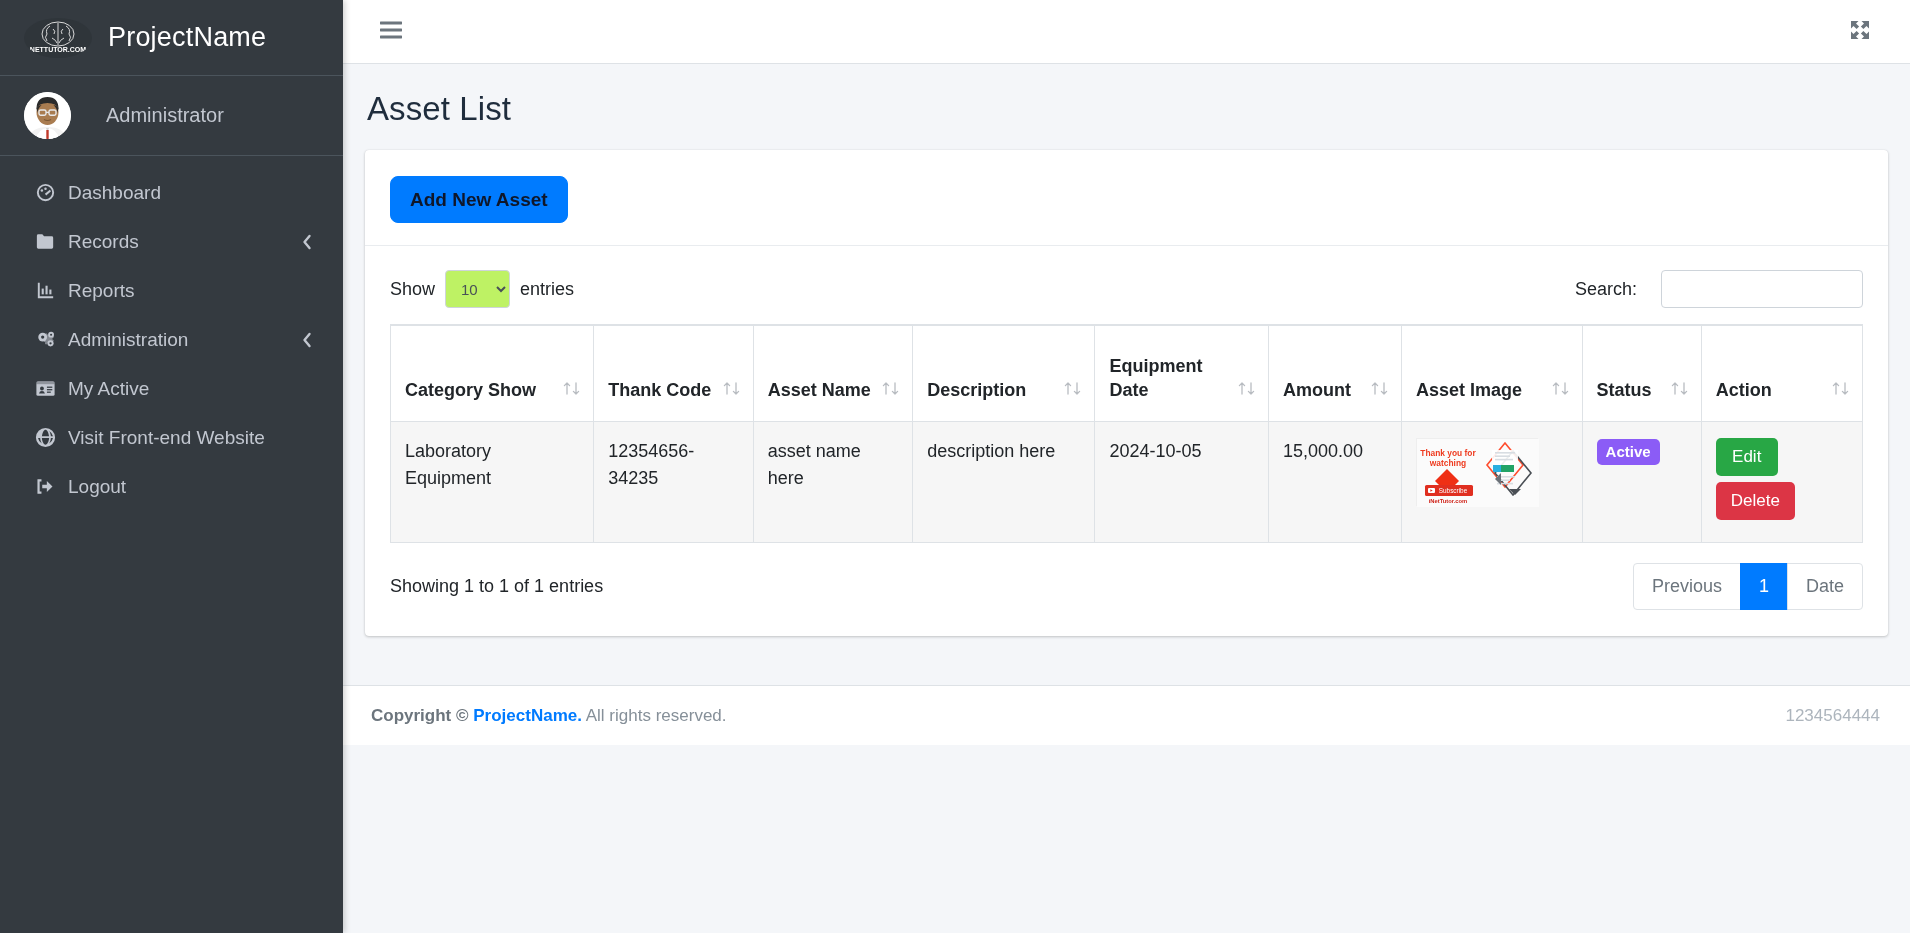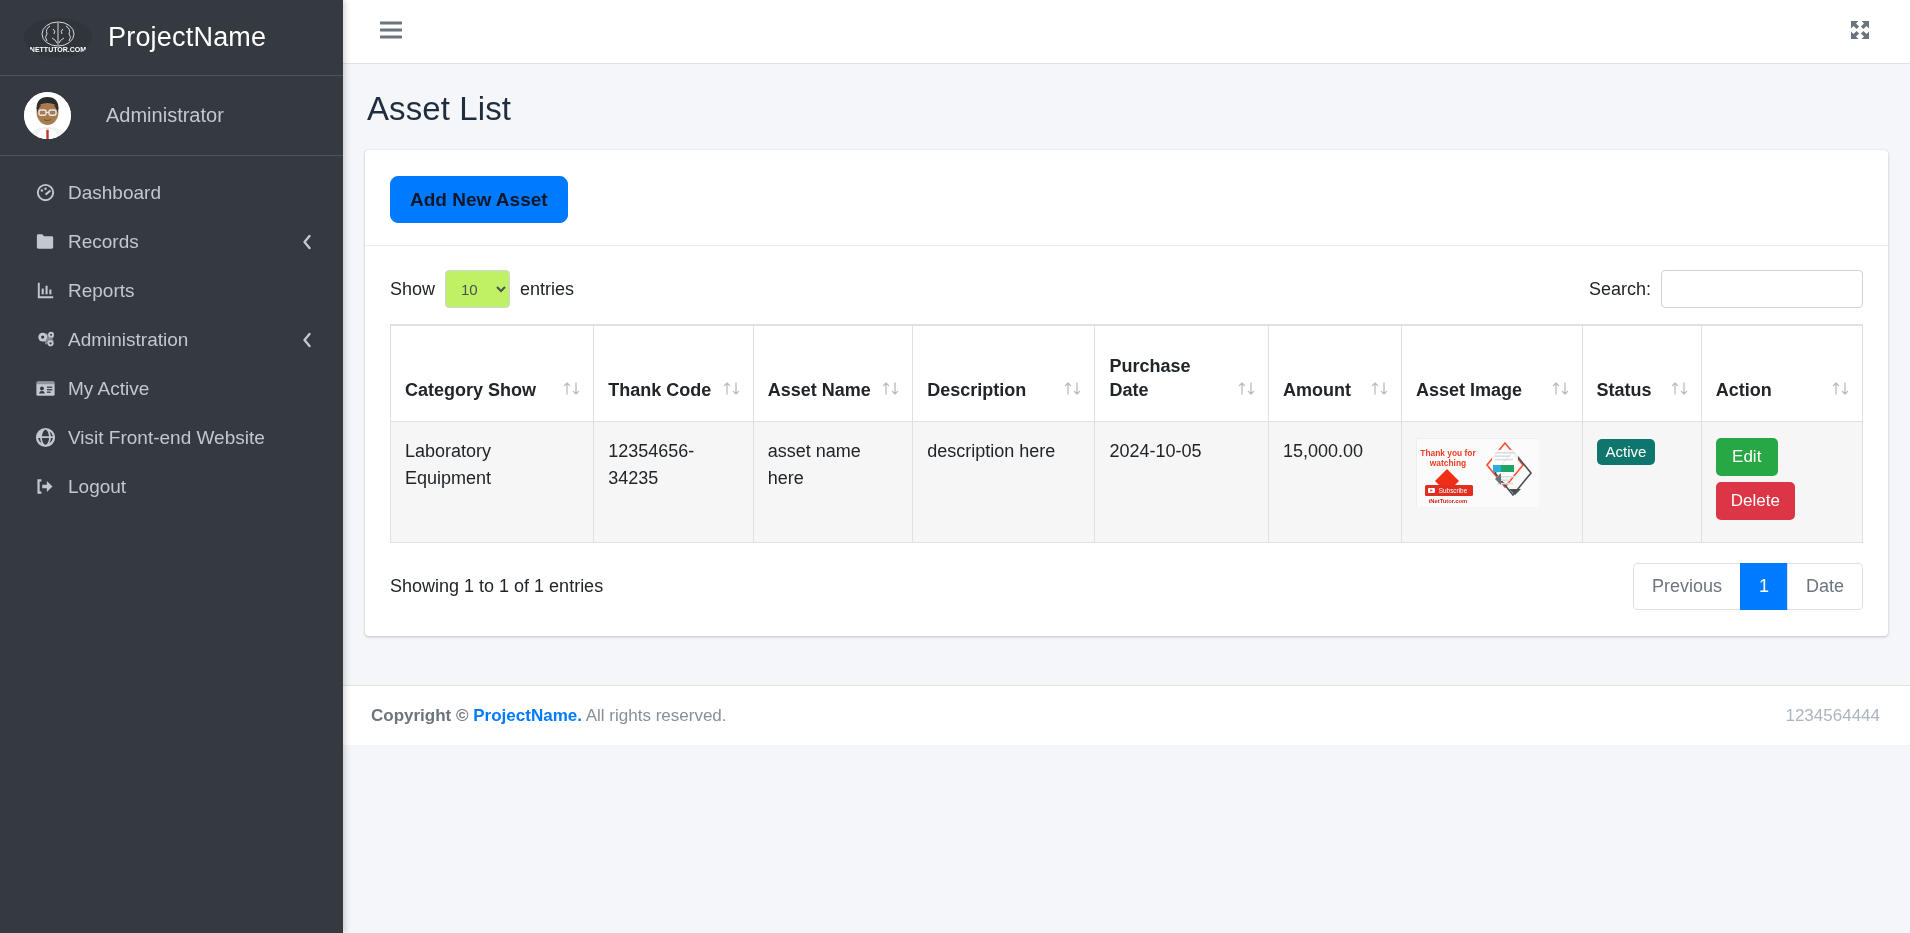--- a/index.html
+++ b/index.html
@@ -113,21 +113,21 @@
 
   .dt-top { display: flex; align-items: center; justify-content: space-between; padding: 6px 0 16px 0; }
   .dt-length { display: flex; align-items: center; gap: 10px; font-size: 18px; color: #212529; }
   .dt-select {
     font-family: "Liberation Sans", sans-serif;
     font-size: 15px; color: #495057;
     border: 1px solid #ced4da; border-radius: 4px;
     padding: 7px 6px 7px 11px; height: 38px;
     background: #bef264; min-width: 62px; cursor: pointer;
   }
-  .dt-filter { display: flex; align-items: center; gap: 10px; font-size: 18px; color: #212529; }
+  .dt-filter { display: flex; align-items: center; gap: 24px; font-size: 18px; color: #212529; }
   .dt-search {
     border: 1px solid #ced4da; border-radius: 4px;
     height: 38px; width: 202px; padding: 6px 10px;
     font-family: "Liberation Sans", sans-serif; font-size: 16px;
     color: #495057; background: #fff; outline: none;
   }
 
   table.dt { width: 100%; border-collapse: collapse; table-layout: fixed; }
   table.dt thead th {
     border: 1px solid #dee2e6; border-top: 2px solid #dee2e6;
@@ -148,22 +148,22 @@
     font-size: 18px; color: #212529;
     vertical-align: top;
     line-height: 1.55;
     height: 110px;
   }
   .asset-thumb {
     width: 122px; height: 68px; background: #fafafa;
     border: 1px solid #eee; display: block;
   }
   .badge-success {
-    display: inline-block; background: #0f766e; color: #fff;
-    font-size: 15px; font-weight: 400; padding: 5px 9px;
+    display: inline-block; background: #8b5cf6; color: #fff;
+    font-size: 15px; font-weight: 700; padding: 5px 9px;
     border-radius: 5px; line-height: 1.1;
   }
   .btn-edit, .btn-delete {
     display: block; border: none; color: #fff;
     font-size: 17px; font-weight: 400; padding: 9px 15px;
     border-radius: 5px; cursor: pointer; margin-bottom: 6px;
     font-family: "Liberation Sans", sans-serif; text-align: center;
     min-width: 62px;
   }
   .btn-edit { background: #28a745; }
@@ -437,21 +437,21 @@
                 <th>
                     <div class="th-inner">
                   <span class="th-text">Description</span>
                   <span class="sort-icon"><svg width="18" height="15" viewBox="0 0 18 15" fill="none" stroke="currentColor" stroke-width="1.3" stroke-linecap="round" stroke-linejoin="round">
                           <path d="M4 13V2M1.4 4.6L4 2l2.6 2.6M13 2v11M10.4 10.4L13 13l2.6-2.6"></path>
                         </svg></span>
                 </div>
                   </th>
                 <th>
                     <div class="th-inner">
-                  <span class="th-text">Purchase Date</span>
+                  <span class="th-text">Equipment Date</span>
                   <span class="sort-icon"><svg width="18" height="15" viewBox="0 0 18 15" fill="none" stroke="currentColor" stroke-width="1.3" stroke-linecap="round" stroke-linejoin="round">
                           <path d="M4 13V2M1.4 4.6L4 2l2.6 2.6M13 2v11M10.4 10.4L13 13l2.6-2.6"></path>
                         </svg></span>
                 </div>
                   </th>
                 <th>
                     <div class="th-inner">
                   <span class="th-text">Amount</span>
                   <span class="sort-icon"><svg width="18" height="15" viewBox="0 0 18 15" fill="none" stroke="currentColor" stroke-width="1.3" stroke-linecap="round" stroke-linejoin="round">
                           <path d="M4 13V2M1.4 4.6L4 2l2.6 2.6M13 2v11M10.4 10.4L13 13l2.6-2.6"></path>

